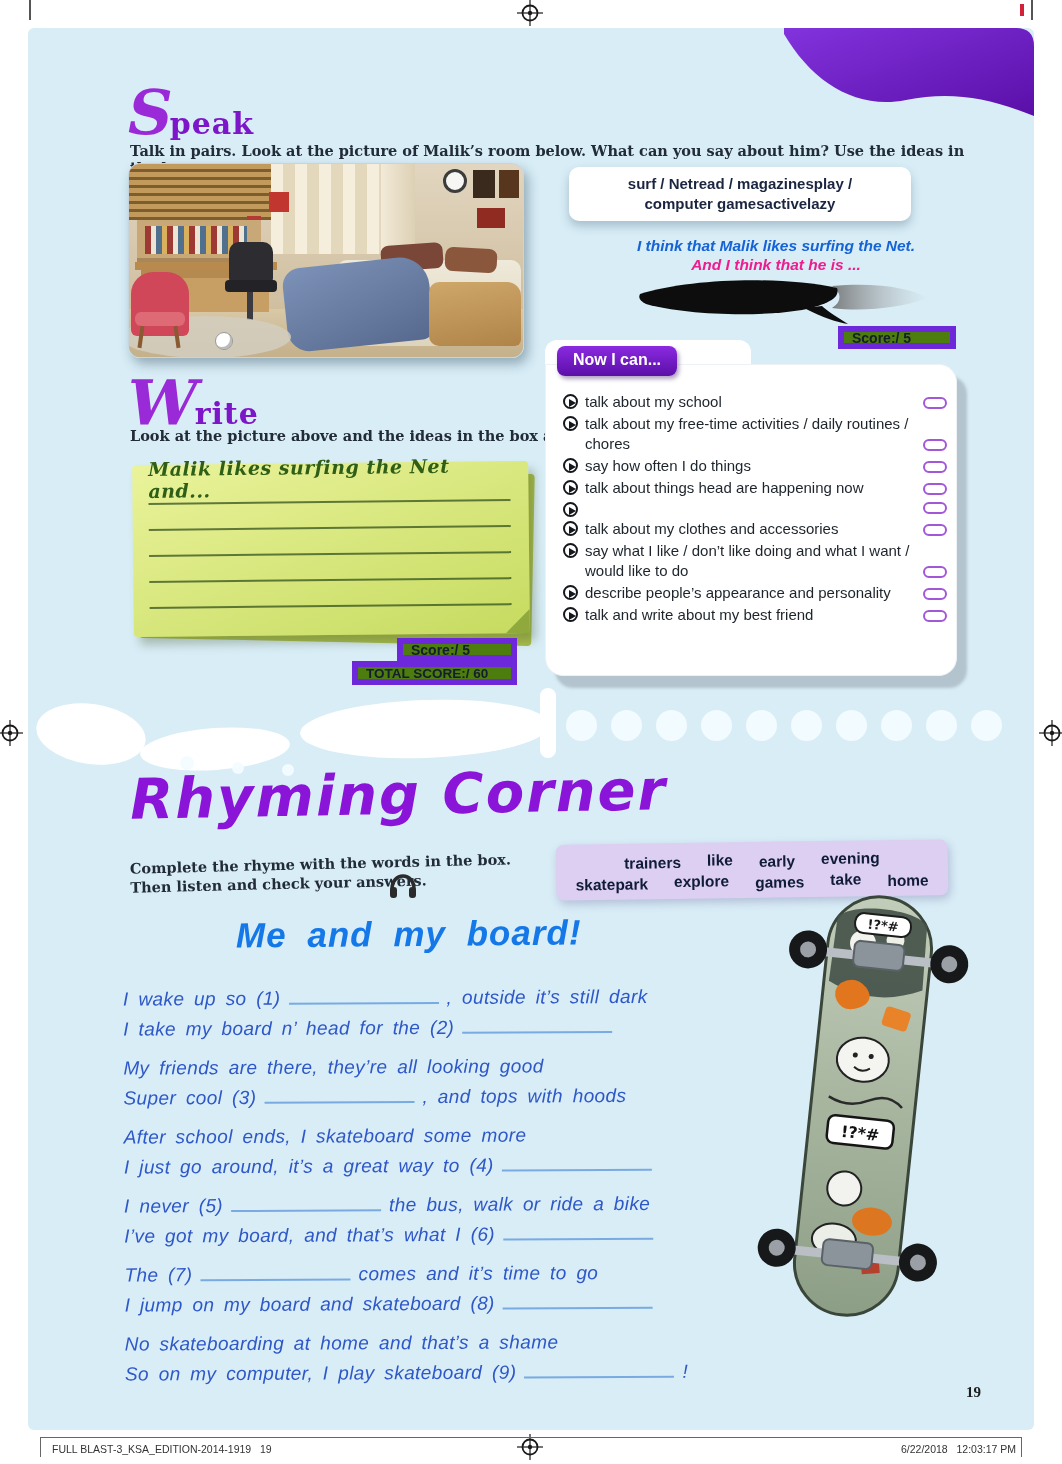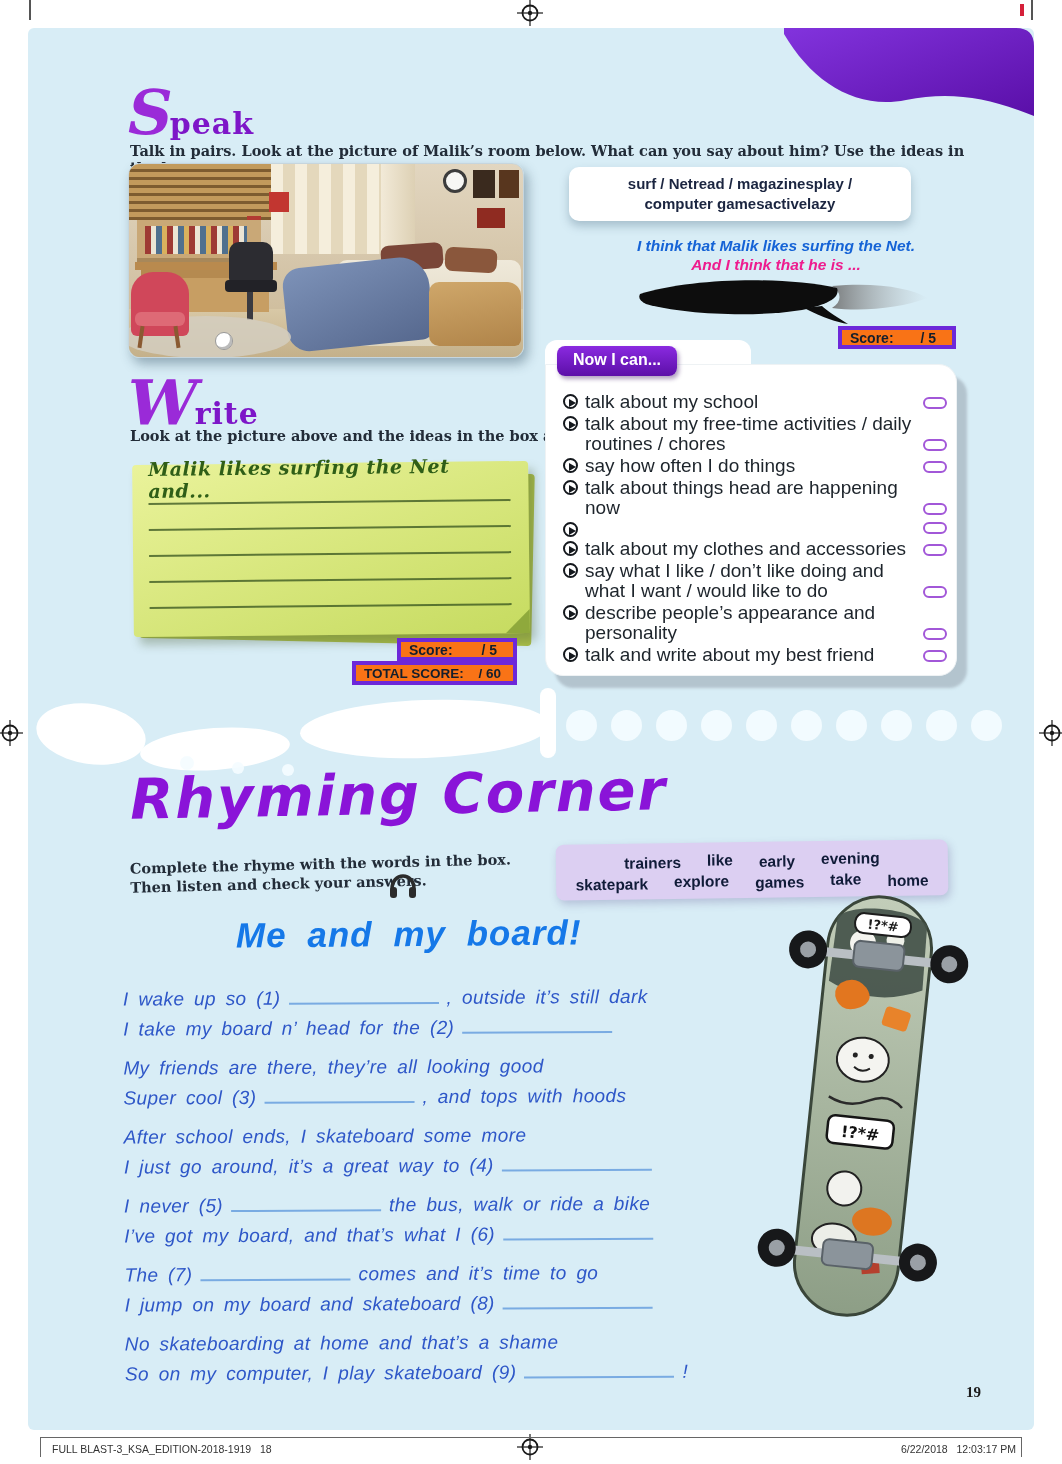--- a/index.html
+++ b/index.html
@@ -71,22 +71,22 @@
               background:#ffffff; border-radius:10px; padding:7px 10px;
               box-shadow:0 5px 10px rgba(90,120,140,.4); }
   .wb-row { display:flex; justify-content:center; font-weight:600;
             font-size:15px; color:#1b2540; line-height:20px; }
   .speech { position:absolute; left:618px; top:236px; width:316px; text-align:center;
             font-style:italic; font-weight:bold; font-size:15.5px; line-height:19px; }
   .speech .l1 { color:#1563d6; }
   .speech .l2 { color:#ee1c8e; }
   .bubble { position:absolute; left:632px; top:274px; }
 
-  .score-box { position:absolute; background:#f97316; border:4px solid #6d28d9;
-               display:flex; align-items:center; justify-content:space-between;
+  .score-box { position:absolute; background:#4d7c0f; border:6px solid #6d28d9;
+               display:flex; align-items:center; justify-content:flex-start;
                font-weight:bold; color:#141e2c; }
   .score1 { left:838px; top:326px; width:118px; height:23px; font-size:14px; padding:0 16px 0 8px; }
   .score2 { left:397px; top:638px; width:120px; height:23px; font-size:14px; padding:0 16px 0 8px; }
   .scoreT { left:352px; top:661px; width:165px; height:24px; font-size:13.5px; padding:0 12px 0 8px; }
 
   
   .write-instruction { position:absolute; left:130px; top:427px; line-height:17px; }
   .notepad-back { position:absolute; left:141px; top:470px; width:392px; height:172px;
                   background:#a9bd48; transform:rotate(1.2deg); border-radius:4px; }
   .notepad { position:absolute; left:133px; top:463px; width:396px; height:172px;
@@ -111,21 +111,21 @@
                font-weight:bold; font-size:16px; border-radius:8px;
                box-shadow:2px 3px 4px rgba(60,20,100,.4); }
   .nic-list { position:absolute; left:563px; top:392px; width:384px;
               display:flex; flex-direction:column; gap:2px; }
   .nic-row { display:flex; align-items:flex-start; }
   .play-icon { flex:0 0 15px; width:15px; height:15px; border:2px solid #14181d;
                border-radius:50%; position:relative; margin:2px 7px 0 0; }
   .play-icon::after { content:""; position:absolute; left:4px; top:2.5px;
                border-left:7px solid #14181d; border-top:4px solid transparent;
                border-bottom:4px solid transparent; }
-  .nic-text { font-size:19px; line-height:20px; color:#1d242b; max-width:330px; }
+  .nic-text { font-size:15px; line-height:20px; color:#1d242b; max-width:330px; }
   .nic-box { width:24px; height:12px; border:2.5px solid #a257d8; border-radius:6px;
              background:#fff; margin-left:auto; align-self:flex-end; margin-bottom:3px; }
 
   
   .dot  { position:absolute; border-radius:50%; background:rgba(244,252,255,.92); }
   .blob { position:absolute; background:#ffffff; border-radius:50%; }
 
   
   .rc-heading { position:absolute; left:130px; top:762px; font-family:"DejaVu Sans", sans-serif;
                 font-weight:bold; font-style:italic; font-size:56px; color:#8a14d8;
@@ -483,14 +483,14 @@
     <rect x="80" y="352" width="50" height="26" rx="6" fill="#8b949b" stroke="#5a6268" stroke-width="2"></rect>
     <circle cx="34" cy="366" r="19" fill="#17181a"></circle>
       <circle cx="34" cy="366" r="8" fill="#9aa0a6"></circle>
     <circle cx="176" cy="366" r="19" fill="#17181a"></circle>
       <circle cx="176" cy="366" r="8" fill="#9aa0a6"></circle>
   </svg>
 </div>
 
 <div class="page-number">19</div>
 <div class="footer-rule"></div>
-<div class="footer-text footer-left">FULL BLAST-3_KSA_EDITION-2018-1919   18</div>
+<div class="footer-text footer-left">FULL BLAST-3_KSA_EDITION-2014-1919   19</div>
 <div class="footer-text footer-right">6/22/2018   12:03:17 PM</div>
 
 </body></html>

